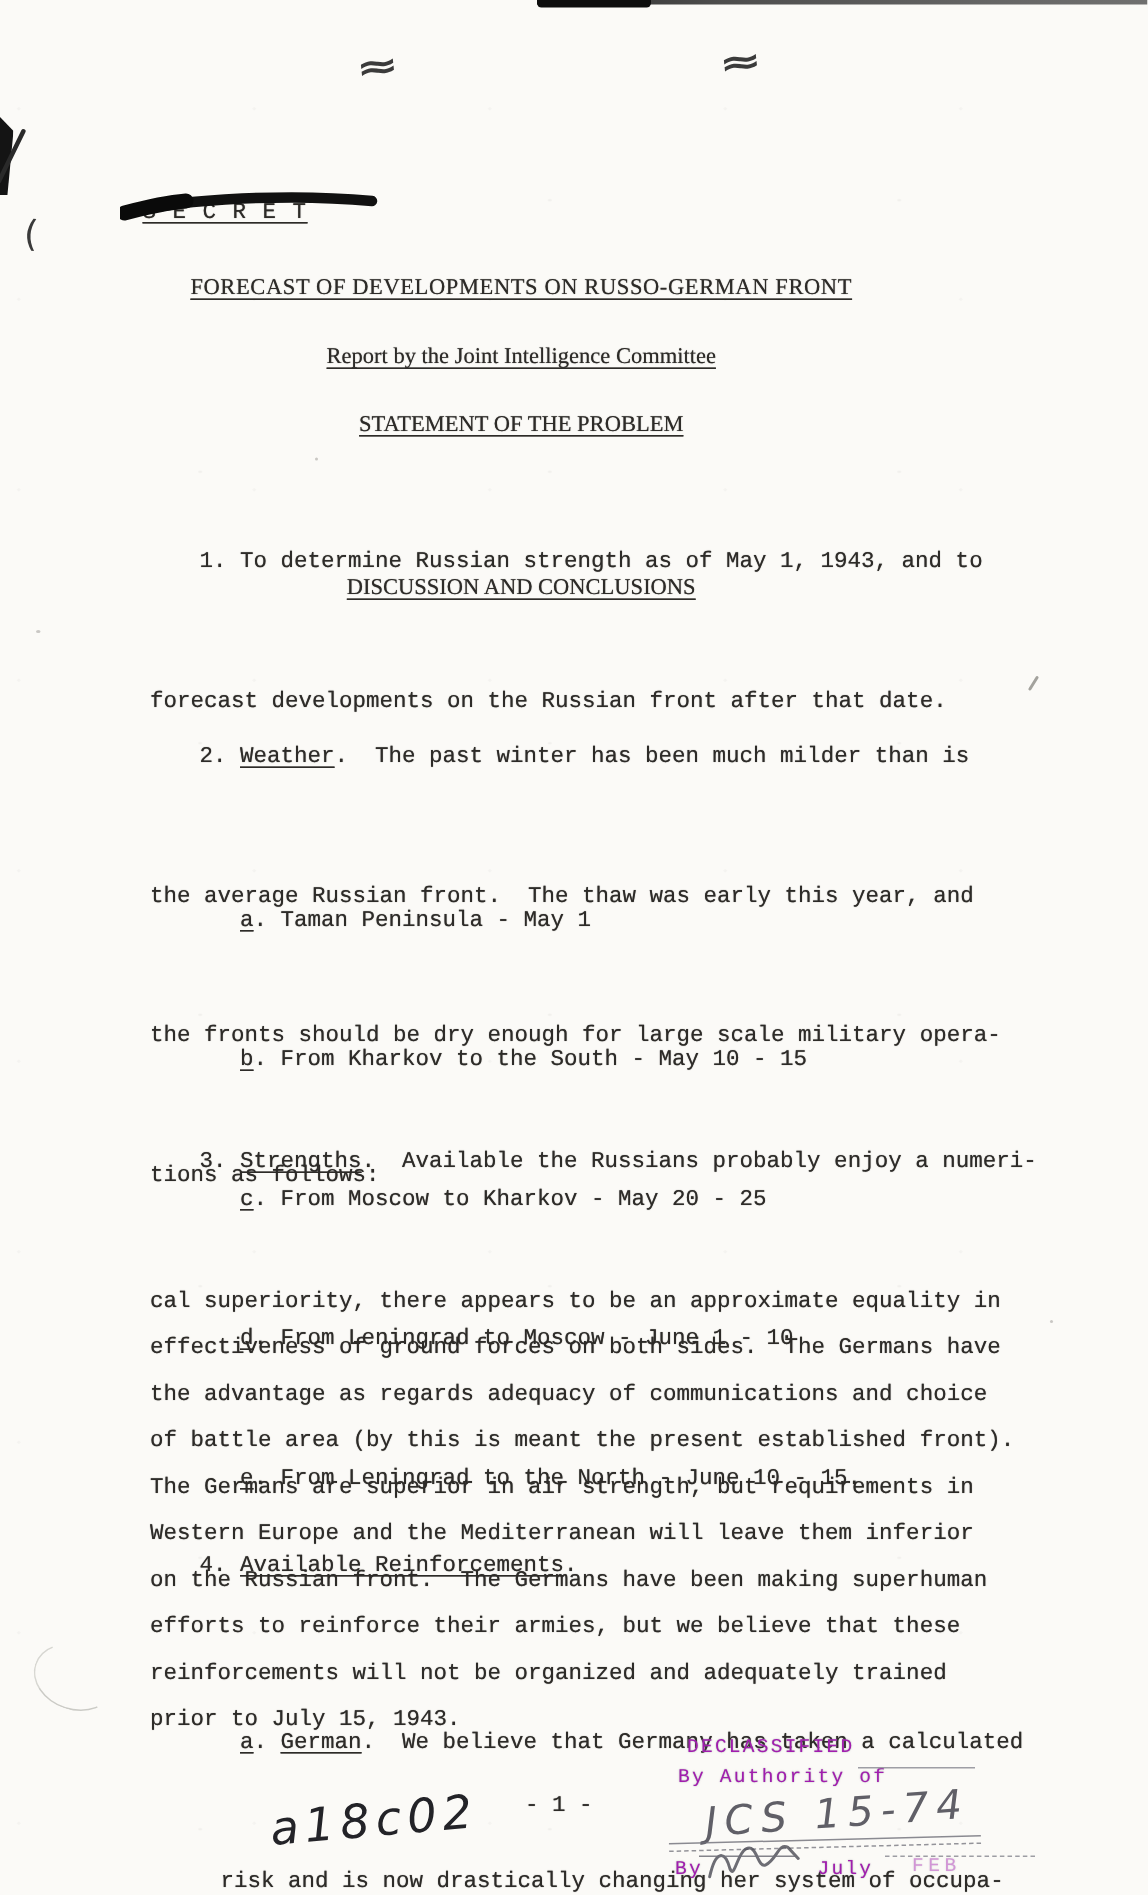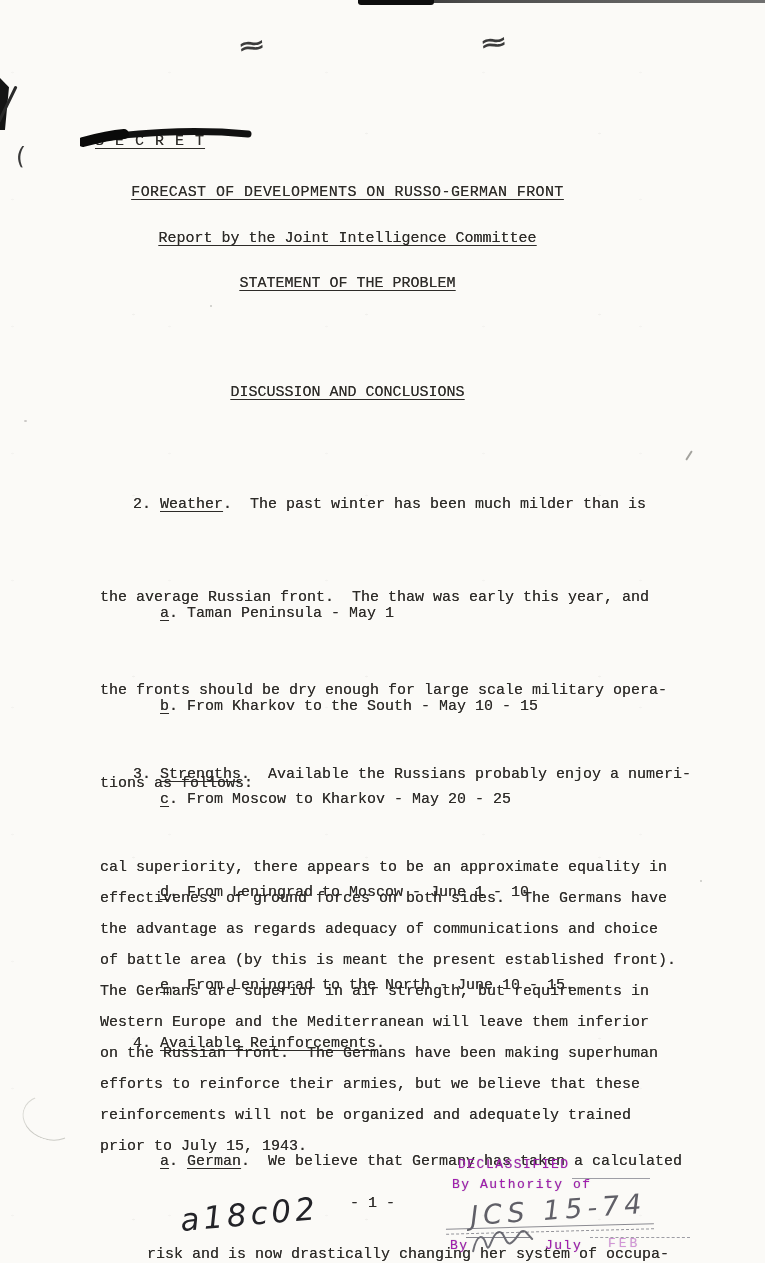--- a/index.html
+++ b/index.html
@@ -13,21 +13,21 @@
     background-position:17px 43px, 91px 9px;
     font-family:"Liberation Mono",monospace;
   }
   .tw{
     position:absolute;
     font-family:"Liberation Mono",monospace;
     font-size:15px;line-height:31px;
     color:#2d2b28;white-space:pre;
     text-shadow:0 0 0.6px rgba(45,43,40,0.75);
   }
-  .centered{left:0;width:695px;text-align:center;}
+  .centered{left:0;width:695px;text-align:center;font-family:Liberation Serif, serif;}
   .u{text-decoration:underline;text-underline-offset:3px;text-decoration-thickness:1.2px;}
   .ln{white-space:pre;}
   .ind1{padding-left:33px;}
   .ind-sub{padding-left:13px;}
   
   #classification{left:95px;top:126px;letter-spacing:1px;font-size:15px;}
   #strike-svg{position:absolute;left:80px;top:122px;}
   
   #doc-title{top:177px;letter-spacing:0.4px;}
   #doc-subtitle{top:223px;}
@@ -107,20 +107,22 @@
 <svg id="strike-svg" width="175" height="28">
   <path d="M4,20 C 45,10 115,7 168,12" stroke="#111" stroke-width="7" fill="none" stroke-linecap="round"></path>
   <path d="M3,20 C 18,16 32,13 44,12" stroke="#0a0a0a" stroke-width="10" fill="none" stroke-linecap="round"></path>
 </svg>
 
 <div id="doc-title" class="tw centered"><span class="u">FORECAST OF DEVELOPMENTS ON RUSSO-GERMAN FRONT</span></div>
 <div id="doc-subtitle" class="tw centered"><span class="u">Report by the Joint Intelligence Committee</span></div>
 <div id="heading-statement" class="tw centered"><span class="u">STATEMENT OF THE PROBLEM</span></div>
 
 <div id="para1" class="tw">
+  <div class="ln ind1">1. To determine Russian strength as of May 1, 1943, and to</div>
+  <div class="ln">forecast developments on the Russian front after that date.</div>
 </div>
 
 <div id="heading-discussion" class="tw centered"><span class="u">DISCUSSION AND CONCLUSIONS</span></div>
 
 <div id="para2" class="tw">
   <div class="ln ind1"><span>2. </span><span class="u">Weather</span><span>.  The past winter has been much milder than is</span></div>
   <div class="ln">the average Russian front.  The thaw was early this year, and</div>
   <div class="ln">the fronts should be dry enough for large scale military opera-</div>
   <div class="ln">tions as follows:</div>
 </div>

